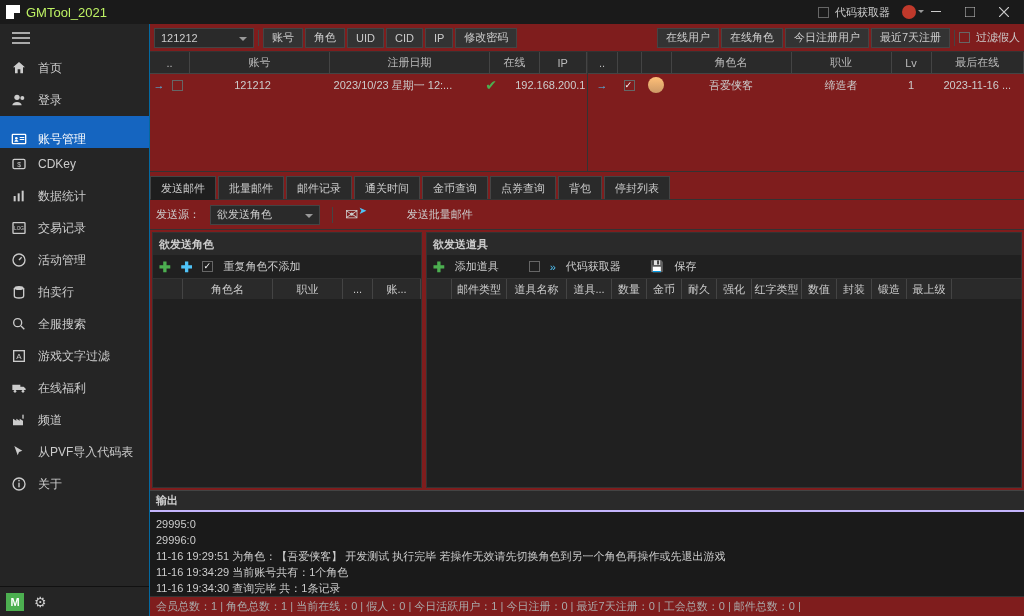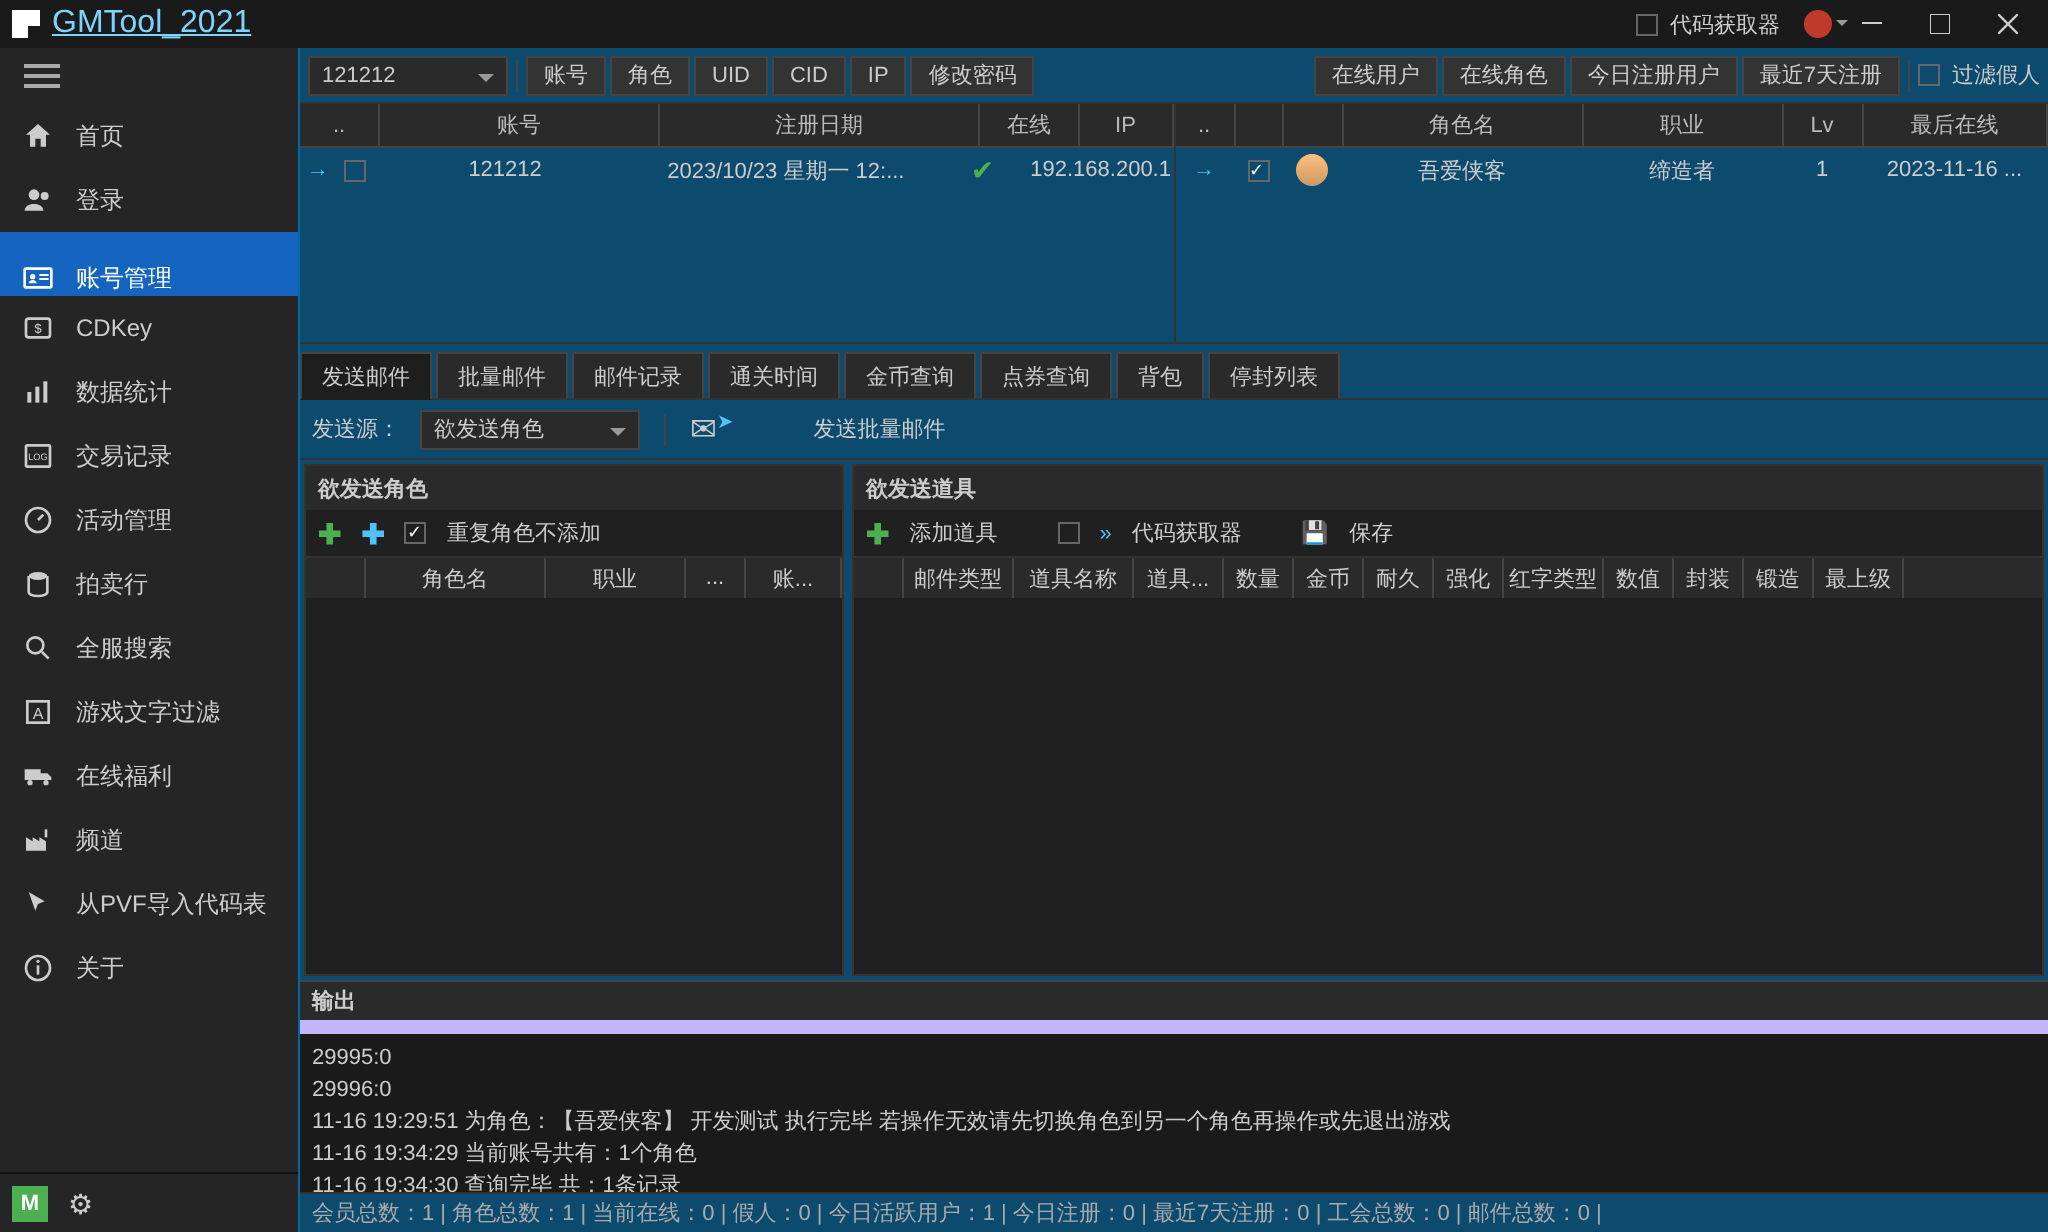--- a/index.html
+++ b/index.html
@@ -2,21 +2,21 @@
 <html><head>
 <meta charset="utf-8">
 <style>
 * { margin: 0; padding: 0; box-sizing: border-box; font-family: "Microsoft YaHei", sans-serif; }
 body { background: #1e1e1e; color: #ccc; font-size: 11px; overflow: hidden; width: 1024px; height: 616px; }
 
 
 .titlebar { height: 24px; background: #1a1a1a; display: flex; align-items: center; padding: 0 6px; gap: 6px; }
 .titlebar .logo { width: 14px; height: 14px; background: #fff; display: inline-block; position: relative; }
 .titlebar .logo::after { content: ''; position: absolute; width: 6px; height: 6px; background: #1a1a1a; right: 0; bottom: 0; }
-.titlebar .title { flex: 0 0 auto; font-size: 16px; color: #7dd3fc; text-decoration: underline; }
+.titlebar .title { flex: 0 0 auto; font-size: 13px; color: #bef264; }
 .titlebar .spacer { flex: 1; }
 .titlebar .chk { width: 11px; height: 11px; border: 1px solid #666; display: inline-block; }
 .titlebar .dot { width: 14px; height: 14px; border-radius: 50%; background: #c0392b; display: inline-block; margin-left: 6px; position:relative; }
 .titlebar .dot::after{content:'';position:absolute;right:-8px;top:5px;border:3px solid transparent;border-top-color:#999;}
 .titlebar .winbtn { width: 28px; height: 20px; display: flex; align-items: center; justify-content: center; color: #ccc; cursor: pointer; }
 .titlebar .winbtn svg { width: 10px; height: 10px; }
 
 
 .main { display: flex; height: 592px; }
 
@@ -25,21 +25,21 @@
 .sidebar .hamburger { height: 28px; display: flex; align-items: center; padding-left: 12px; }
 .sidebar .hamburger div { width: 18px; height: 2px; background: #aaa; box-shadow: 0 5px 0 #aaa, 0 -5px 0 #aaa; }
 .sidebar .nav { flex: 1; }
 .sidebar .item { height: 32px; display: flex; align-items: center; padding-left: 10px; gap: 10px; cursor: pointer; font-size: 12px; }
 .sidebar .item.active { background: #1565c0; color: #fff; align-items: flex-end; }
 .sidebar .item .ico { width: 18px; height: 18px; display: flex; align-items: center; justify-content: center; }
 .sidebar .bottom { height: 30px; border-top: 1px solid #111; display: flex; align-items: center; padding-left: 6px; gap: 10px; }
 .sidebar .mbox { width: 18px; height: 18px; background: #4caf50; color: #fff; display: flex; align-items: center; justify-content: center; font-size: 11px; font-weight: bold; }
 
 
-.content { flex: 1; display: flex; flex-direction: column; background: #0c4a6e; }
+.content { flex: 1; display: flex; flex-direction: column; background: #7f1d1d; }
 
 
 .filterrow { height: 28px; display: flex; align-items: center; padding: 0 4px; gap: 2px; border-bottom: 1px solid #333; }
 .combo { background: #2a2a2a; border: 1px solid #444; height: 20px; display: flex; align-items: center; padding: 0 6px; min-width: 100px; position: relative; }
 .combo::after { content: ''; position: absolute; right: 6px; top: 8px; border: 4px solid transparent; border-top-color: #999; }
 .btn { background: #333; border: 1px solid #444; height: 20px; padding: 0 8px; display: flex; align-items: center; cursor: pointer; font-size: 11px; }
 .sep { width: 1px; height: 16px; background: #444; margin: 0 2px; }
 
 
 .tables { display: flex; height: 120px; border-bottom: 1px solid #333; }
@@ -67,21 +67,21 @@
 .panel { flex: 1; border: 1px solid #333; margin: 2px; display: flex; flex-direction: column; background: #202020; }
 .panel .phead { height: 22px; background: #2a2a2a; display: flex; align-items: center; padding: 0 6px; font-weight: bold; font-size: 11px; }
 .panel .ptools { height: 24px; display: flex; align-items: center; padding: 0 6px; gap: 10px; border-bottom: 1px solid #333; font-size: 11px; }
 .plus { color: #4caf50; font-size: 14px; font-weight: bold; cursor: pointer; }
 .plus.blue { color: #4fc3f7; }
 .panel .pthead { display: flex; height: 20px; background: #2a2a2a; }
 .panel .pth { border-right: 1px solid #444; display: flex; align-items: center; justify-content: center; font-size: 11px; }
 
 
 .outhdr { height: 20px; background: #2a2a2a; display: flex; align-items: center; padding: 0 6px; font-weight: bold; border-top: 1px solid #444; }
-.output { flex: 1; padding: 4px 6px; font-size: 11px; line-height: 16px; overflow: auto; background: #1a1a1a; border-top: 7px solid #c4b5fd; }
+.output { flex: 1; padding: 4px 6px; font-size: 11px; line-height: 16px; overflow: auto; background: #1a1a1a; border-top: 2px solid #c4b5fd; }
 .output .line { white-space: pre; }
 
 
 .status { height: 20px; border-top: 1px solid #333; display: flex; align-items: center; padding: 0 6px; font-size: 11px; color: #aaa; }
 
 svg { fill: currentColor; }
 </style>
 </head>
 <body>
 

